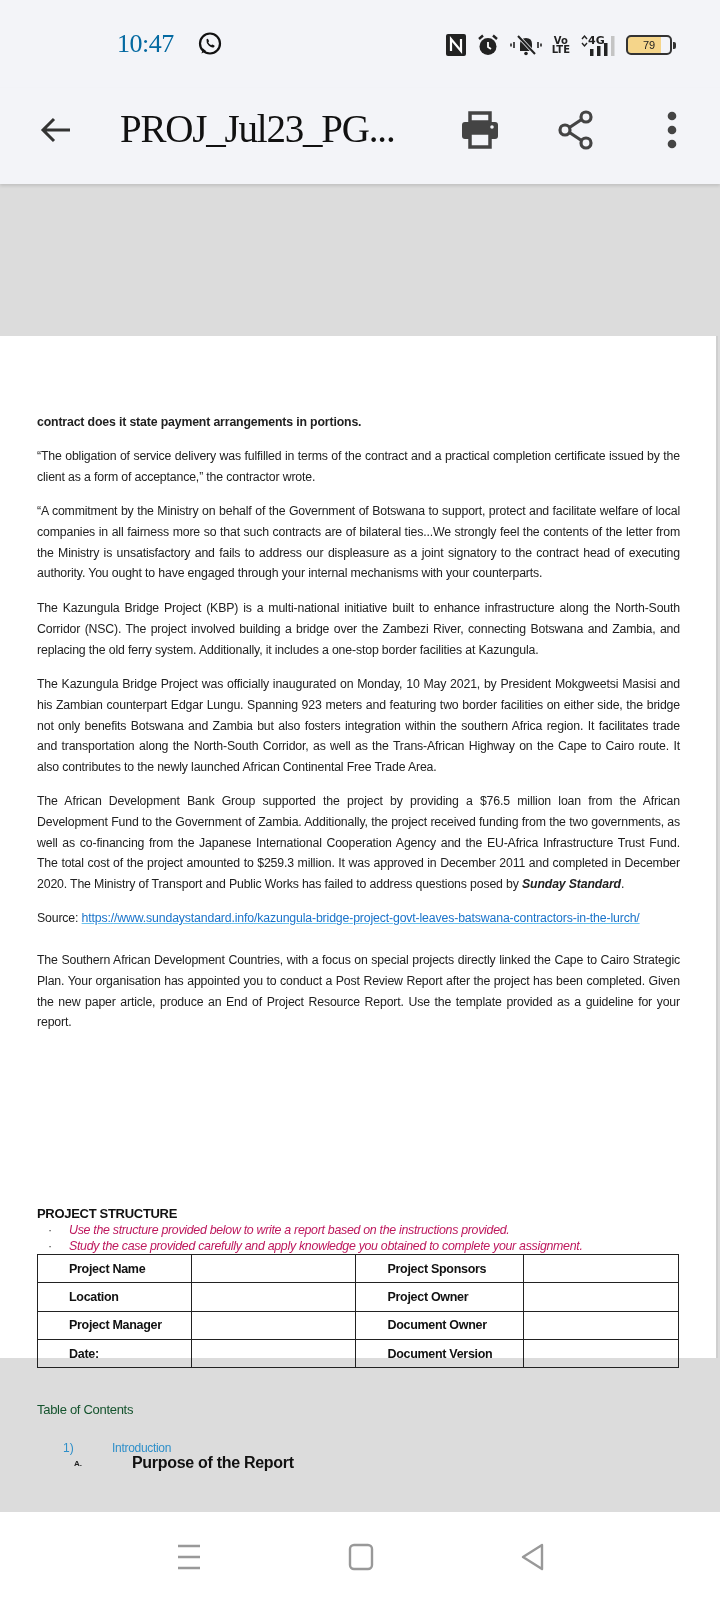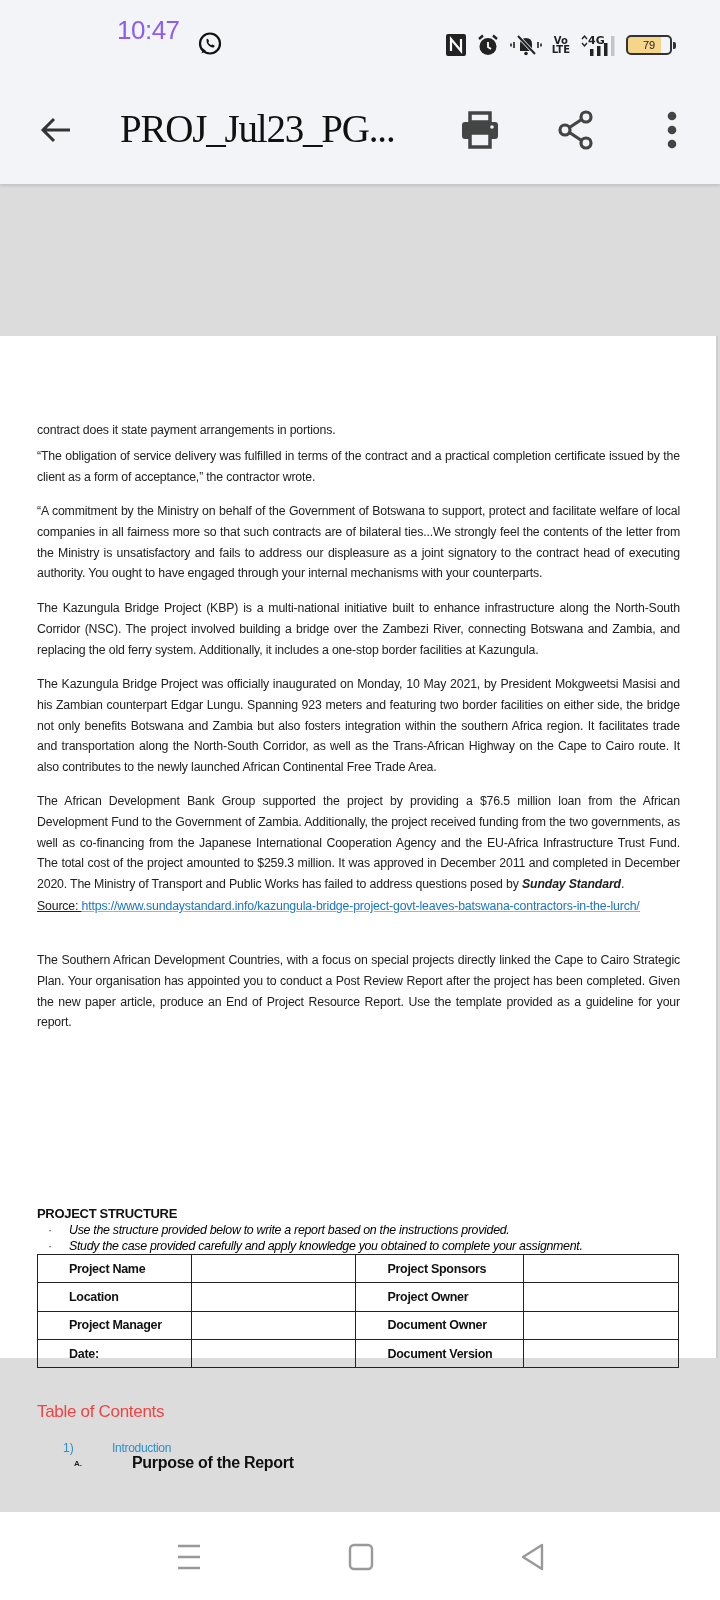--- a/index.html
+++ b/index.html
@@ -1,20 +1,20 @@
 <!DOCTYPE html>
 <html><head>
   <meta charset="utf-8">
   <style>
     * { box-sizing: border-box; margin: 0; padding: 0; }
     html, body { width: 720px; height: 1600px; overflow: hidden; background: #dcdcdc; font-family: "Liberation Sans", sans-serif; }
 
     
     .status-bar { position: absolute; left: 0; top: 0; width: 720px; height: 88px; background: #f3f4f8; }
-    .status-time { position: absolute; left: 117px; top: 15px; font-size: 26px; color: #8b5cf6; font-family: Liberation Sans, sans-serif; letter-spacing: -0.5px; }
+    .status-time { position: absolute; left: 117px; top: 29px; font-size: 26px; color: #0369a1; font-family: Liberation Serif, serif; letter-spacing: -0.5px; }
     .status-whatsapp { position: absolute; left: 197px; top: 31px; width: 26px; height: 26px; }
     .status-icons { position: absolute; right: 48px; top: 32px; height: 26px; display: flex; align-items: center; gap: 10px; }
     .si { display: inline-flex; align-items: flex-start; justify-content: center; color: #222; }
     .volte { font-size: 10px; line-height: 9px; font-weight: bold; text-align: center; font-family: "DejaVu Sans", sans-serif; }
     .battery { width: 46px; height: 20px; border: 2px solid #333; border-radius: 5px; position: relative; display: flex; align-items: center; justify-content: center; font-size: 11px; color: #222; background: linear-gradient(90deg, #f5d58a 0%, #f5d58a 79%, transparent 79%); }
     .battery::after { content: ""; position: absolute; right: -6px; top: 5px; width: 3px; height: 7px; background: #333; border-radius: 0 2px 2px 0; }
 
     
     .app-bar { position: absolute; left: 0; top: 88px; width: 720px; height: 96px; background: #f3f4f8; box-shadow: 0 2px 3px rgba(0,0,0,0.12); z-index: 2; }
     .back-btn { position: absolute; left: 34px; top: 20px; width: 44px; height: 44px; display: flex; align-items: center; justify-content: center; cursor: pointer; }
@@ -26,32 +26,32 @@
 
     
     .viewer { position: absolute; left: 0; top: 184px; width: 720px; height: 1328px; background: #dcdcdc; }
     .page { position: absolute; left: 0; top: 152px; width: 718px; height: 1022px; background: #ffffff; border-right: 2px solid #cfcfcf; }
 
     .p { position: absolute; left: 37px; width: 643px; font-size: 12.3px; line-height: 20.8px; color: #222; text-align: justify; letter-spacing: -0.15px; }
     .p .bi { font-weight: bold; font-style: italic; }
     .link { color: #1a73c9; text-decoration: underline; text-decoration-color: #69c4ef; }
 
     .section-heading { position: absolute; left: 37px; top: 870px; font-size: 13px; font-weight: bold; color: #111; letter-spacing: -0.3px; }
-    .bullets { position: absolute; left: 48px; top: 887px; font-size: 12.4px; line-height: 15.5px; color: #000000; font-style: italic; letter-spacing: -0.3px; }
+    .bullets { position: absolute; left: 48px; top: 887px; font-size: 12.4px; line-height: 15.5px; color: #be185d; font-style: italic; letter-spacing: -0.3px; }
     .bullets li { list-style: none; position: relative; padding-left: 21px; }
     .bullets li::before { content: "·"; position: absolute; left: 0; top: 0; color: #444; font-style: normal; }
 
     table.proj { position: absolute; left: 37px; top: 918px; width: 642px; border-collapse: collapse; font-size: 12.5px; font-weight: bold; color: #111; }
     table.proj td { border: 1.3px solid #222; height: 28.3px; padding: 0 0 0 31px; letter-spacing: -0.3px; }
     table.proj td.c1 { width: 154px; }
     table.proj td.c2 { width: 165px; padding: 0; }
     table.proj td.c3 { width: 168px; }
     table.proj td.c4 { width: 155px; padding: 0; }
 
-    .toc-title { position: absolute; left: 37px; top: 1066px; font-size: 17px; color: #ef4444; letter-spacing: -0.3px; }
+    .toc-title { position: absolute; left: 37px; top: 1066px; font-size: 13px; color: #14532d; letter-spacing: -0.3px; }
     .toc-num { position: absolute; left: 63px; top: 1105px; font-size: 12px; color: #2e8fc9; }
     .toc-intro { position: absolute; left: 112px; top: 1105px; font-size: 12px; color: #2e8fc9; letter-spacing: -0.3px; }
     .toc-sub-letter { position: absolute; left: 74px; top: 1123px; font-size: 8px; font-weight: bold; color: #222; }
     .toc-sub { position: absolute; left: 132px; top: 1118px; font-size: 16px; font-weight: bold; color: #111; letter-spacing: -0.3px; }
 
     
     .nav-bar { position: absolute; left: 0; top: 1512px; width: 720px; height: 88px; background: #ffffff; }
     .nav-btn { position: absolute; top: 20px; width: 50px; height: 50px; display: flex; align-items: center; justify-content: center; cursor: pointer; }
   </style>
 </head>
@@ -135,27 +135,27 @@
     <svg width="12" height="38" viewBox="0 0 12 38">
         <circle cx="6" cy="5" r="4.3" fill="#444"></circle>
         <circle cx="6" cy="19" r="4.3" fill="#444"></circle>
         <circle cx="6" cy="33" r="4.3" fill="#444"></circle>
       </svg>
   </div>
 </div>
 
 <div class="viewer">
   <div class="page">
-    <p class="p" style="top:84px;">contract does it state payment arrangements in portions.</p>
+    <p class="p" style="top:76px;font-weight:bold;">contract does it state payment arrangements in portions.</p>
     <p class="p" style="top:110px;">“The obligation of service delivery was fulfilled in terms of the contract and a practical completion certificate issued by the client as a form of acceptance,” the contractor wrote.</p>
     <p class="p" style="top:165px;">“A commitment by the Ministry on behalf of the Government of Botswana to support, protect and facilitate welfare of local companies in all fairness more so that such contracts are of bilateral ties...We strongly feel the contents of the letter from the Ministry is unsatisfactory and fails to address our displeasure as a joint signatory to the contract head of executing authority. You ought to have engaged through your internal mechanisms with your counterparts.</p>
     <p class="p" style="top:262px;">The Kazungula Bridge Project (KBP) is a multi-national initiative built to enhance infrastructure along the North-South Corridor (NSC). The project involved building a bridge over the Zambezi River, connecting Botswana and Zambia, and replacing the old ferry system. Additionally, it includes a one-stop border facilities at Kazungula.</p>
     <p class="p" style="top:338px;">The Kazungula Bridge Project was officially inaugurated on Monday, 10 May 2021, by President Mokgweetsi Masisi and his Zambian counterpart Edgar Lungu. Spanning 923 meters and featuring two border facilities on either side, the bridge not only benefits Botswana and Zambia but also fosters integration within the southern Africa region. It facilitates trade and transportation along the North-South Corridor, as well as the Trans-African Highway on the Cape to Cairo route. It also contributes to the newly launched African Continental Free Trade Area.</p>
     <p class="p" style="top:455px;"><span>The African Development Bank Group supported the project by providing a $76.5 million loan from the African Development Fund to the Government of Zambia. Additionally, the project received funding from the two governments, as well as co-financing from the Japanese International Cooperation Agency and the EU-Africa Infrastructure Trust Fund. The total cost of the project amounted to $259.3 million. It was approved in December 2011 and completed in December 2020. The Ministry of Transport and Public Works has failed to address questions posed by </span><span class="bi">Sunday Standard</span><span>.</span></p>
-    <p class="p" style="top:560px; text-align:left;text-decoration:underline;"><span>Source: </span><span class="link">https://www.sundaystandard.info/kazungula-bridge-project-govt-leaves-batswana-contractors-in-the-lurch/</span></p>
+    <p class="p" style="top:572px; text-align:left;"><span>Source: </span><span class="link">https://www.sundaystandard.info/kazungula-bridge-project-govt-leaves-batswana-contractors-in-the-lurch/</span></p>
     <p class="p" style="top:614px;">The Southern African Development Countries, with a focus on special projects directly linked the Cape to Cairo Strategic Plan. Your organisation has appointed you to conduct a Post Review Report after the project has been completed. Given the new paper article, produce an End of Project Resource Report. Use the template provided as a guideline for your report.</p>
 
     <div class="section-heading">PROJECT STRUCTURE</div>
     <ul class="bullets">
       <li>Use the structure provided below to write a report based on the instructions provided.</li>
       <li>Study the case provided carefully and apply knowledge you obtained to complete your assignment.</li>
     </ul>
 
     <table class="proj">
       <tbody>

